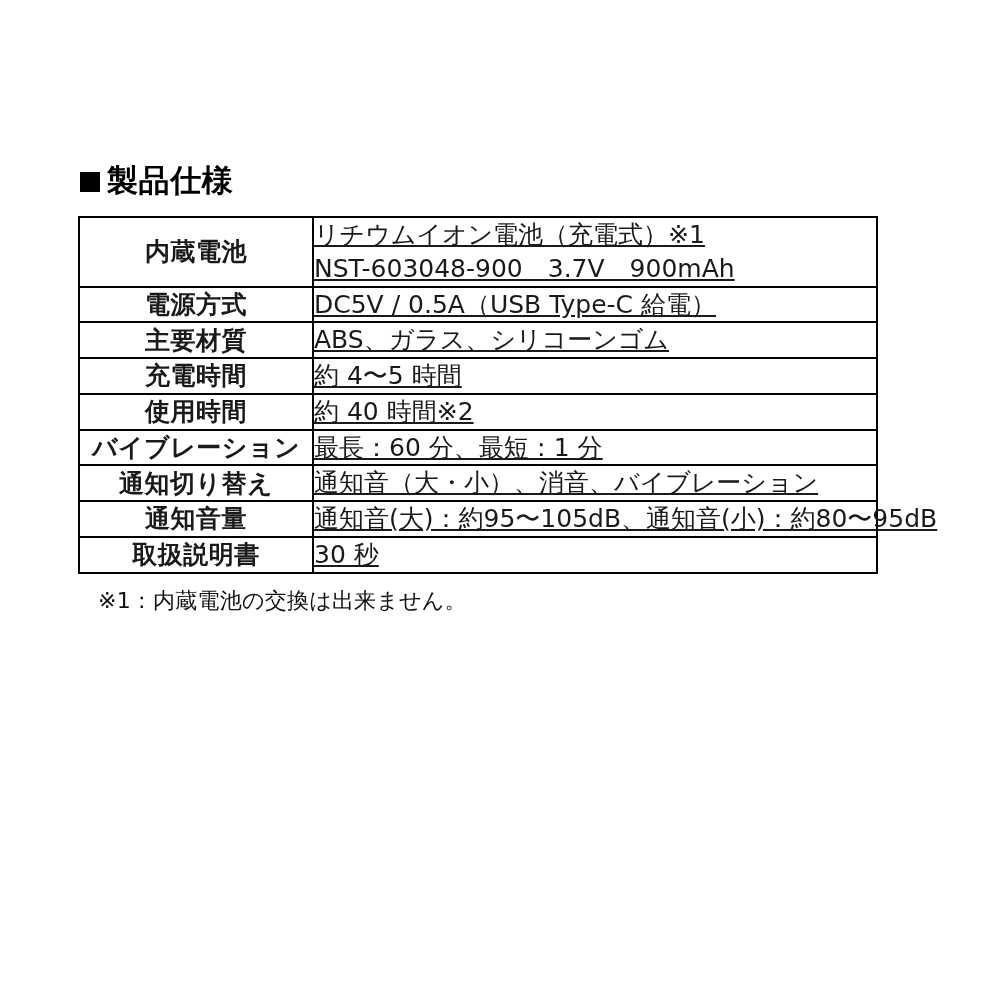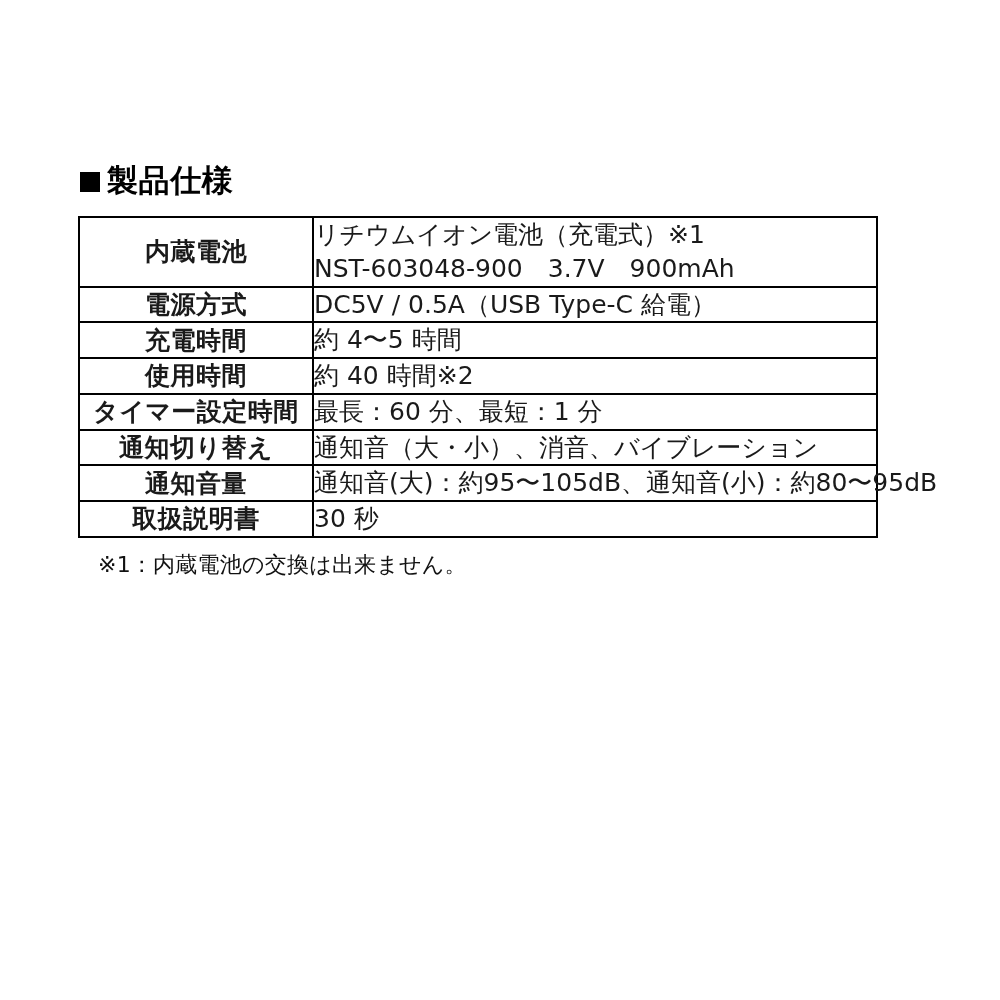--- a/index.html
+++ b/index.html
@@ -59,20 +59,21 @@
     padding: 6px 6px;
     line-height: 1.25;
     white-space: nowrap;
   }
   td.value {
     font-size: 25px;
     padding: 7px 10px 7px 12px;
     line-height: 1.35;
     letter-spacing: 0.0em;
     white-space: nowrap;
+    text-decoration: underline;
   }
   td.value .line {
     display: block;
   }
   .small-val {
     font-size: 23px;
   }
   .smaller-val {
     font-size: 22px;
   }
@@ -112,37 +113,43 @@
       </tr>
 
       <tr>
         <td class="label">電源方式</td>
         <td class="value">
           <span class="line">DC5V / 0.5A（USB Type-C 給電）</span>
         </td>
       </tr>
 
 
+      <tr>
+        <td class="label">主要材質</td>
+        <td class="value">
+          <span class="line">ABS、ガラス、シリコーンゴム</span>
+        </td>
+      </tr>
 
       <tr>
         <td class="label">充電時間</td>
         <td class="value">
           <span class="line">約 4〜5 時間</span>
         </td>
       </tr>
 
       <tr>
         <td class="label">使用時間</td>
         <td class="value">
           <span class="line">約 40 時間※2</span>
         </td>
       </tr>
 
       <tr>
-        <td class="label tiny-label">タイマー設定時間</td>
+        <td class="label tiny-label">バイブレーション</td>
         <td class="value">
           <span class="line">最長：60 分、最短：1 分</span>
         </td>
       </tr>
 
       <tr>
         <td class="label">通知切り替え</td>
         <td class="value small-val">
           <span class="line">通知音（大・小）、消音、バイブレーション</span>
         </td>

